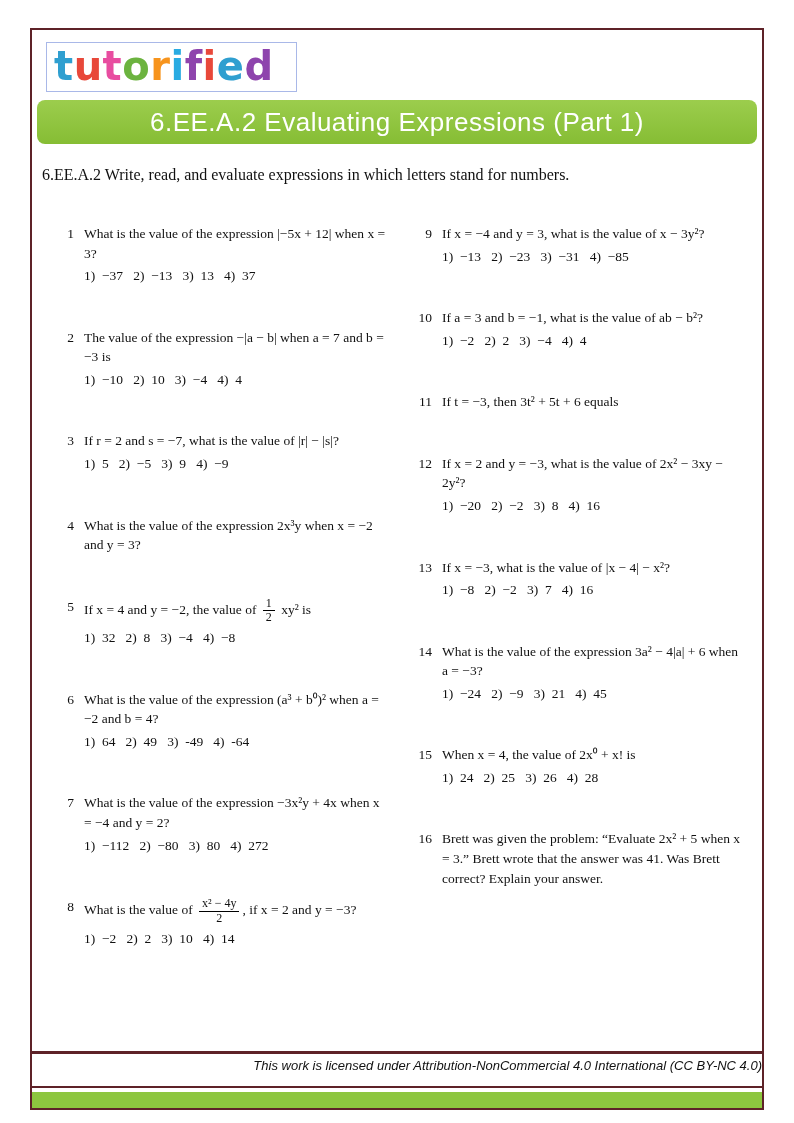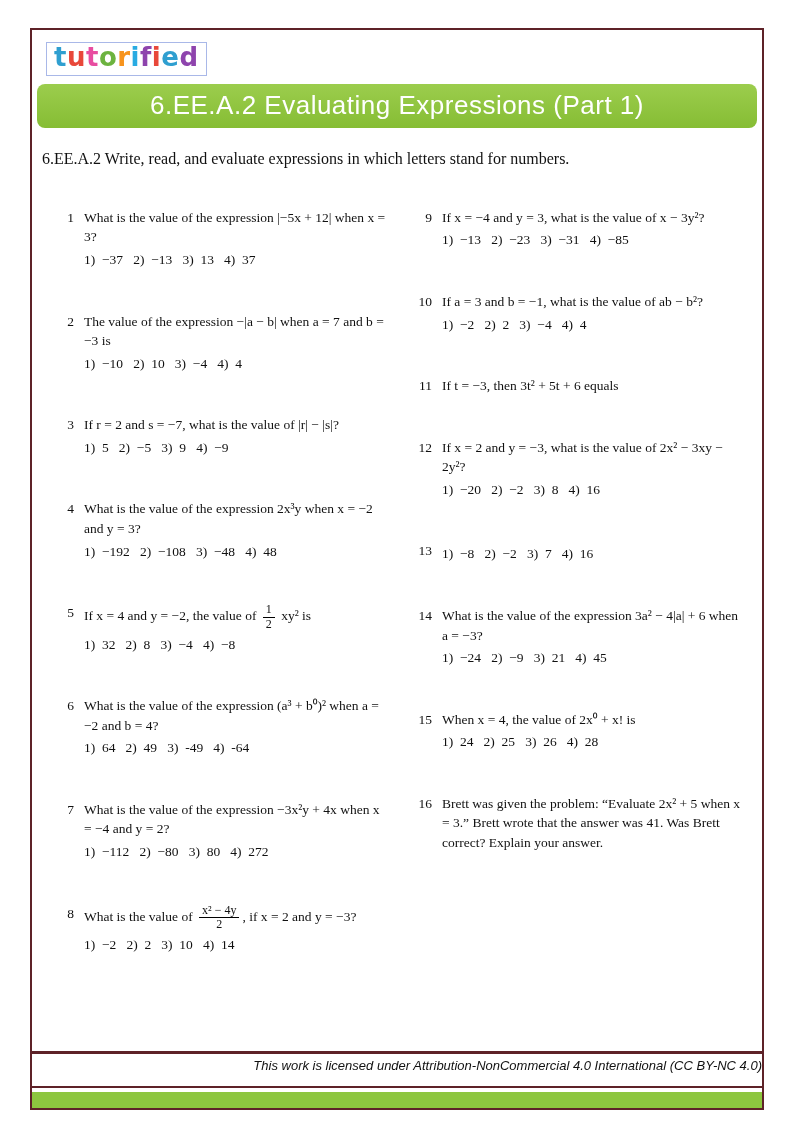--- a/index.html
+++ b/index.html
@@ -17,24 +17,24 @@
     border: 2px solid #5e2228;
     display: flex;
     flex-direction: column;
     background: #fff;
   }
   
   .logo-row { padding: 12px 0 0 14px; }
   .logo-box {
     display: inline-block;
     border: 1px solid #a9b8e8;
-    padding: 0 7px 2px 7px;
+    padding: 0 22px 2px 7px;
     font-family: "DejaVu Sans", sans-serif;
     font-weight: bold;
-    font-size: 26px;
+    font-size: 40px;
     line-height: 1.15;
     letter-spacing: 0.5px;
   }
   
   .banner {
     margin: 8px 5px 0 5px;
     height: 44px;
     background: linear-gradient(#9ccd4d, #86bd34);
     border-radius: 8px;
     display: flex;
@@ -139,21 +139,20 @@
         <div class="qbody">
           <div class="qtext">If r = 2 and s = −7, what is the value of |r| − |s|?</div>
           <div class="qchoices">1)  5   2)  −5   3)  9   4)  −9</div>
         </div>
       </div>
 
       <div class="question">
         <div class="qnum">4</div>
         <div class="qbody">
           <div class="qtext">What is the value of the expression 2x³y when x = −2 and y = 3?</div>
-          <div class="qchoices">1)  −192   2)  −108   3)  −48   4)  48</div>
         </div>
       </div>
 
       <div class="question">
         <div class="qnum">5</div>
         <div class="qbody">
           <div class="qtext"><span>If x = 4 and y = −2, the value of </span><span class="frac"><span class="fnum">1</span><span class="fden">2</span></span><span> xy² is</span></div>
           <div class="qchoices">1)  32   2)  8   3)  −4   4)  −8</div>
         </div>
       </div>
@@ -213,20 +212,21 @@
         <div class="qnum">12</div>
         <div class="qbody">
           <div class="qtext">If x = 2 and y = −3, what is the value of 2x² − 3xy − 2y²?</div>
           <div class="qchoices">1)  −20   2)  −2   3)  8   4)  16</div>
         </div>
       </div>
 
       <div class="question">
         <div class="qnum">13</div>
         <div class="qbody">
+          <div class="qtext">If x = −3, what is the value of |x − 4| − x²?</div>
           <div class="qchoices">1)  −8   2)  −2   3)  7   4)  16</div>
         </div>
       </div>
 
       <div class="question">
         <div class="qnum">14</div>
         <div class="qbody">
           <div class="qtext">What is the value of the expression 3a² − 4|a| + 6 when a = −3?</div>
           <div class="qchoices">1)  −24   2)  −9   3)  21   4)  45</div>
         </div>

